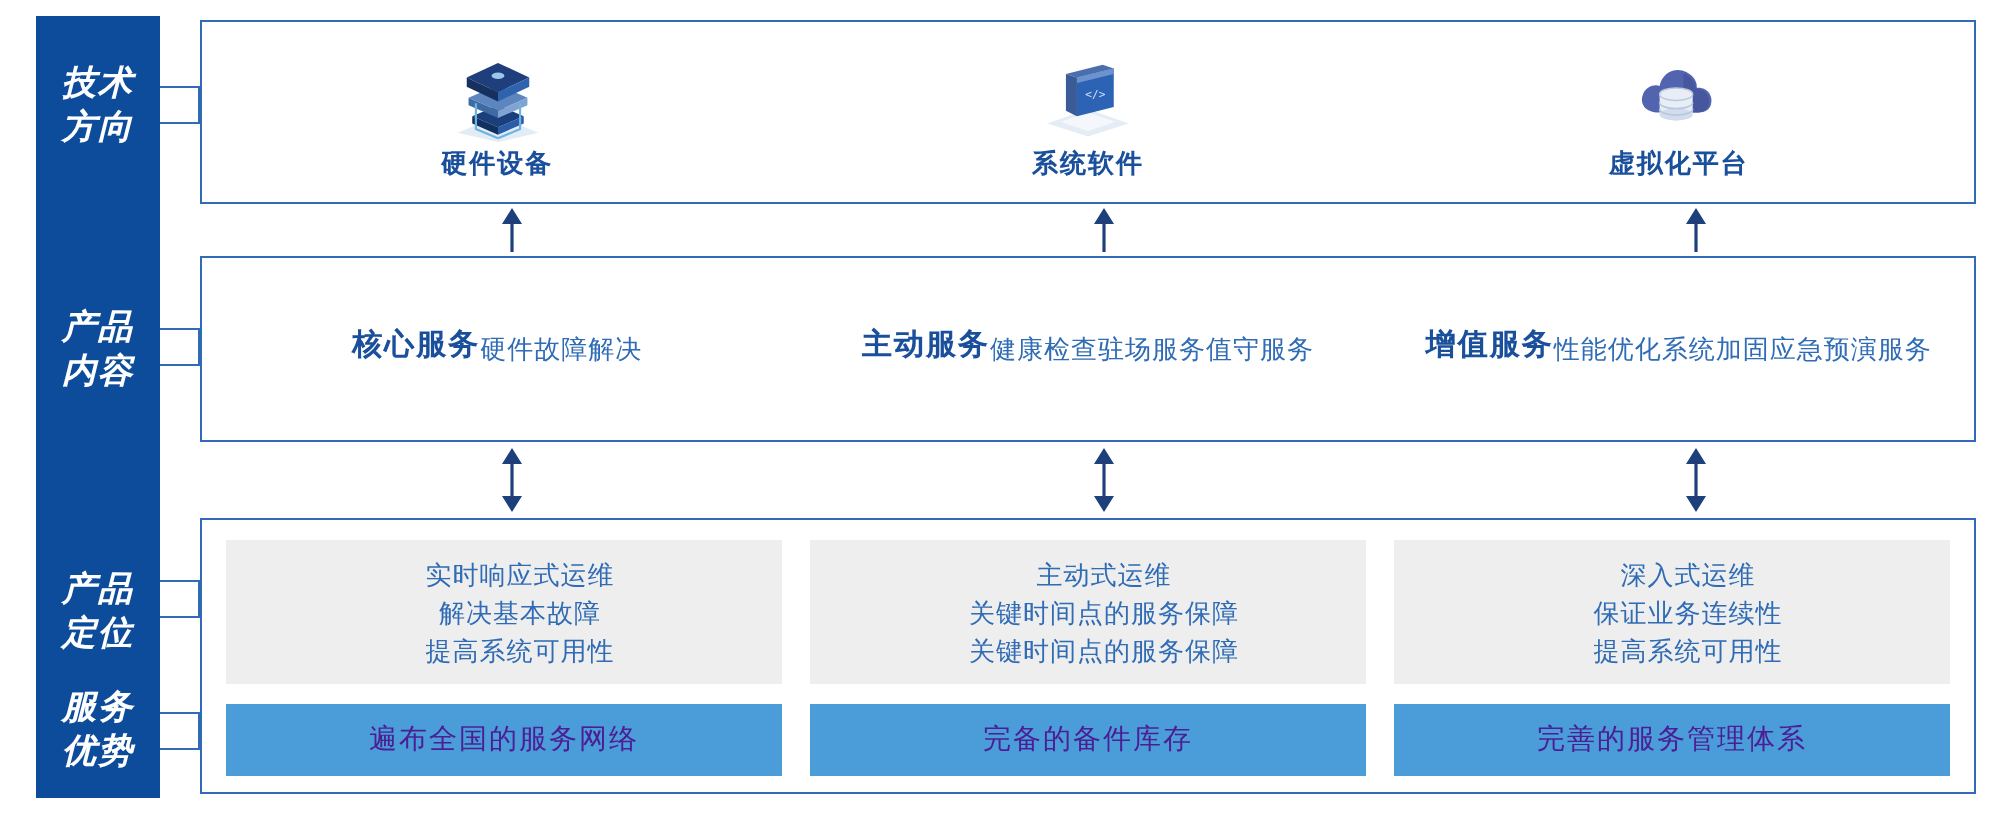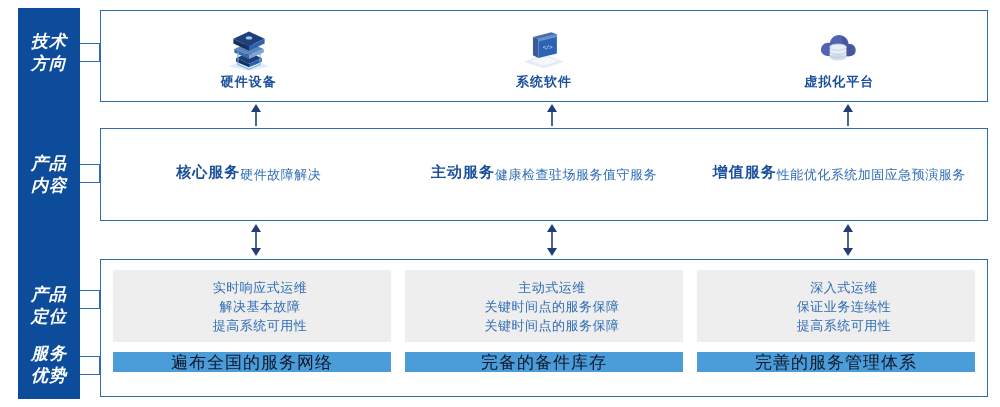--- a/index.html
+++ b/index.html
@@ -133,27 +133,27 @@
     padding-left: 16px;
   }
   .grey-item {
     font-size: 13px;
     color: #2f6cb5;
     line-height: 19px;
     letter-spacing: 0.5px;
   }
   .blue-bar {
     margin-top: 10px;
-    height: 20px;
+    height: 36px;
     background: #4a9dd9;
     display: flex;
     align-items: center;
     justify-content: center;
-    color: #0f172a;
-    font-size: 17px;
+    color: #4c1d95;
+    font-size: 14px;
     letter-spacing: 1px;
   }
 
   
   .arrow {
     position: absolute;
     width: 14px;
   }
 </style>
 </head>

